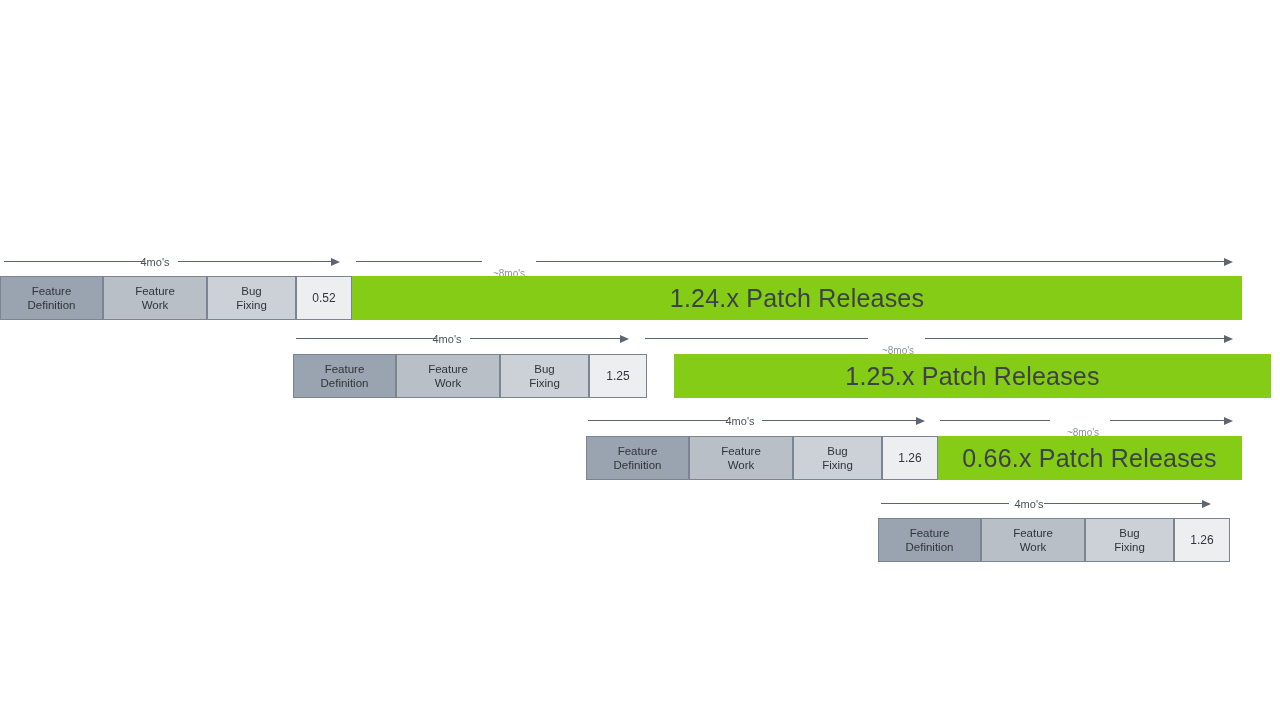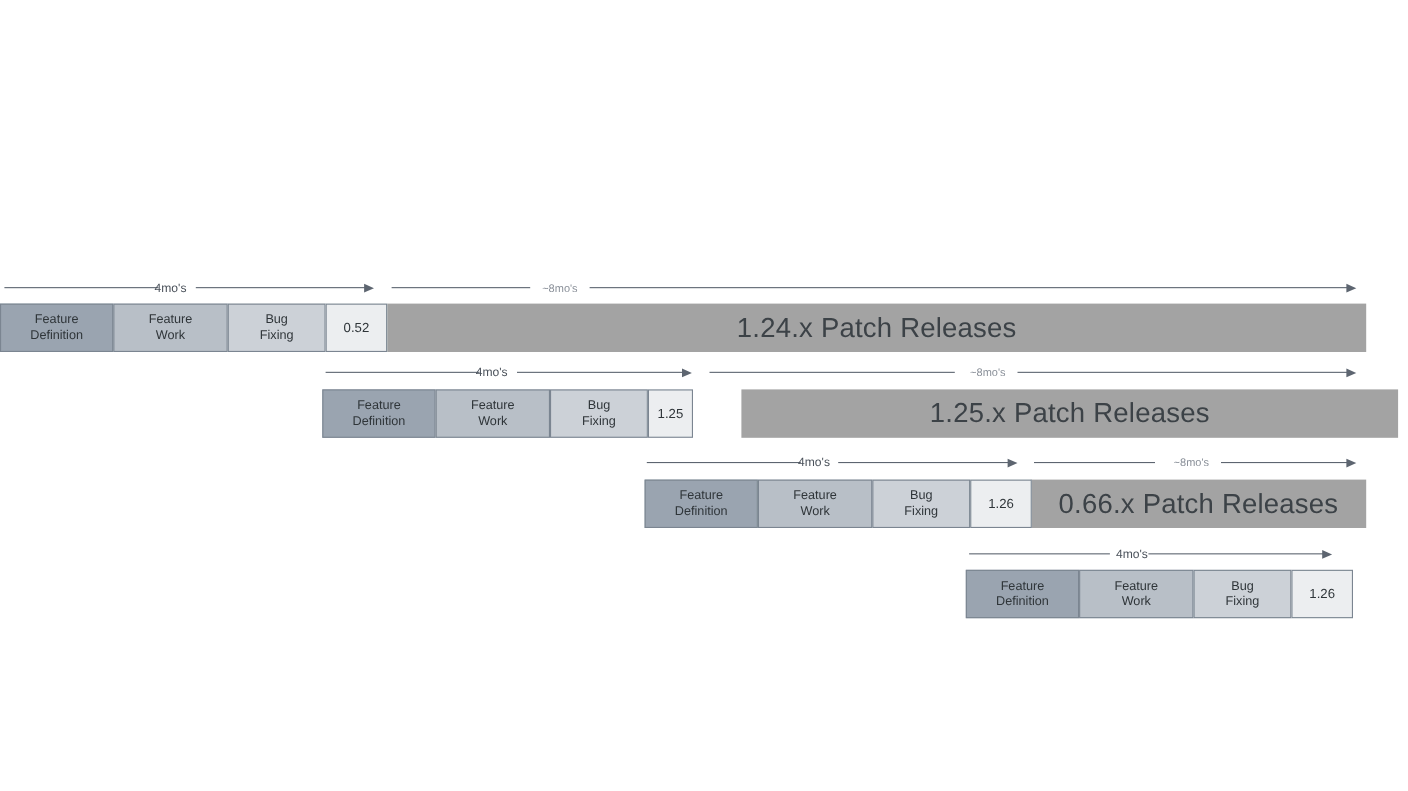--- a/index.html
+++ b/index.html
@@ -26,21 +26,21 @@
   
   .release-row {
     position: absolute;
     left: 0;
     width: 1280px;
   }
 
   
   .patch-band {
     position: absolute;
-    background: #a3a3a3;
+    background: #84cc16;
     display: flex;
     align-items: center;
     justify-content: center;
   }
   .patch-label {
     font-size: 25px;
     font-weight: 400;
     color: #3c4247;
     letter-spacing: 0.2px;
     white-space: nowrap;
@@ -96,21 +96,21 @@
     position: absolute;
     top: 4px;
     font-size: 11px;
     color: #4b525b;
     white-space: nowrap;
     transform: translateX(-50%);
   }
   .arrow-label.small {
     font-size: 10px;
     color: #8a9099;
-    top: 5px;
+    top: 16px;
   }
 </style>
 </head>
 <body>
 
 <div id="canvas">
 
   <div class="release-row">
 
     <div class="arrow-row" style="left:0px; top:252px; width:1240px;">
@@ -170,21 +170,21 @@
         <span class="ln">Definition</span>
       </div>
       <div class="phase p-work" style="width:104px;">
         <span class="ln">Feature</span>
         <span class="ln">Work</span>
       </div>
       <div class="phase p-bug" style="width:89px;">
         <span class="ln">Bug</span>
         <span class="ln">Fixing</span>
       </div>
-      <div class="phase p-ver" style="width:41px;">1.25</div>
+      <div class="phase p-ver" style="width:58px;">1.25</div>
     </div>
   </div>
 
   <div class="release-row">
 
     <div class="arrow-row" style="left:0px; top:411px; width:1240px;">
       <div class="seg" style="left:588px; width:140px;"></div>
       <div class="seg" style="left:762px; width:156px;"></div>
       <div class="arrowhead" style="left:916px;"></div>
       <div class="arrow-label" style="left:740px;">4mo's</div>

